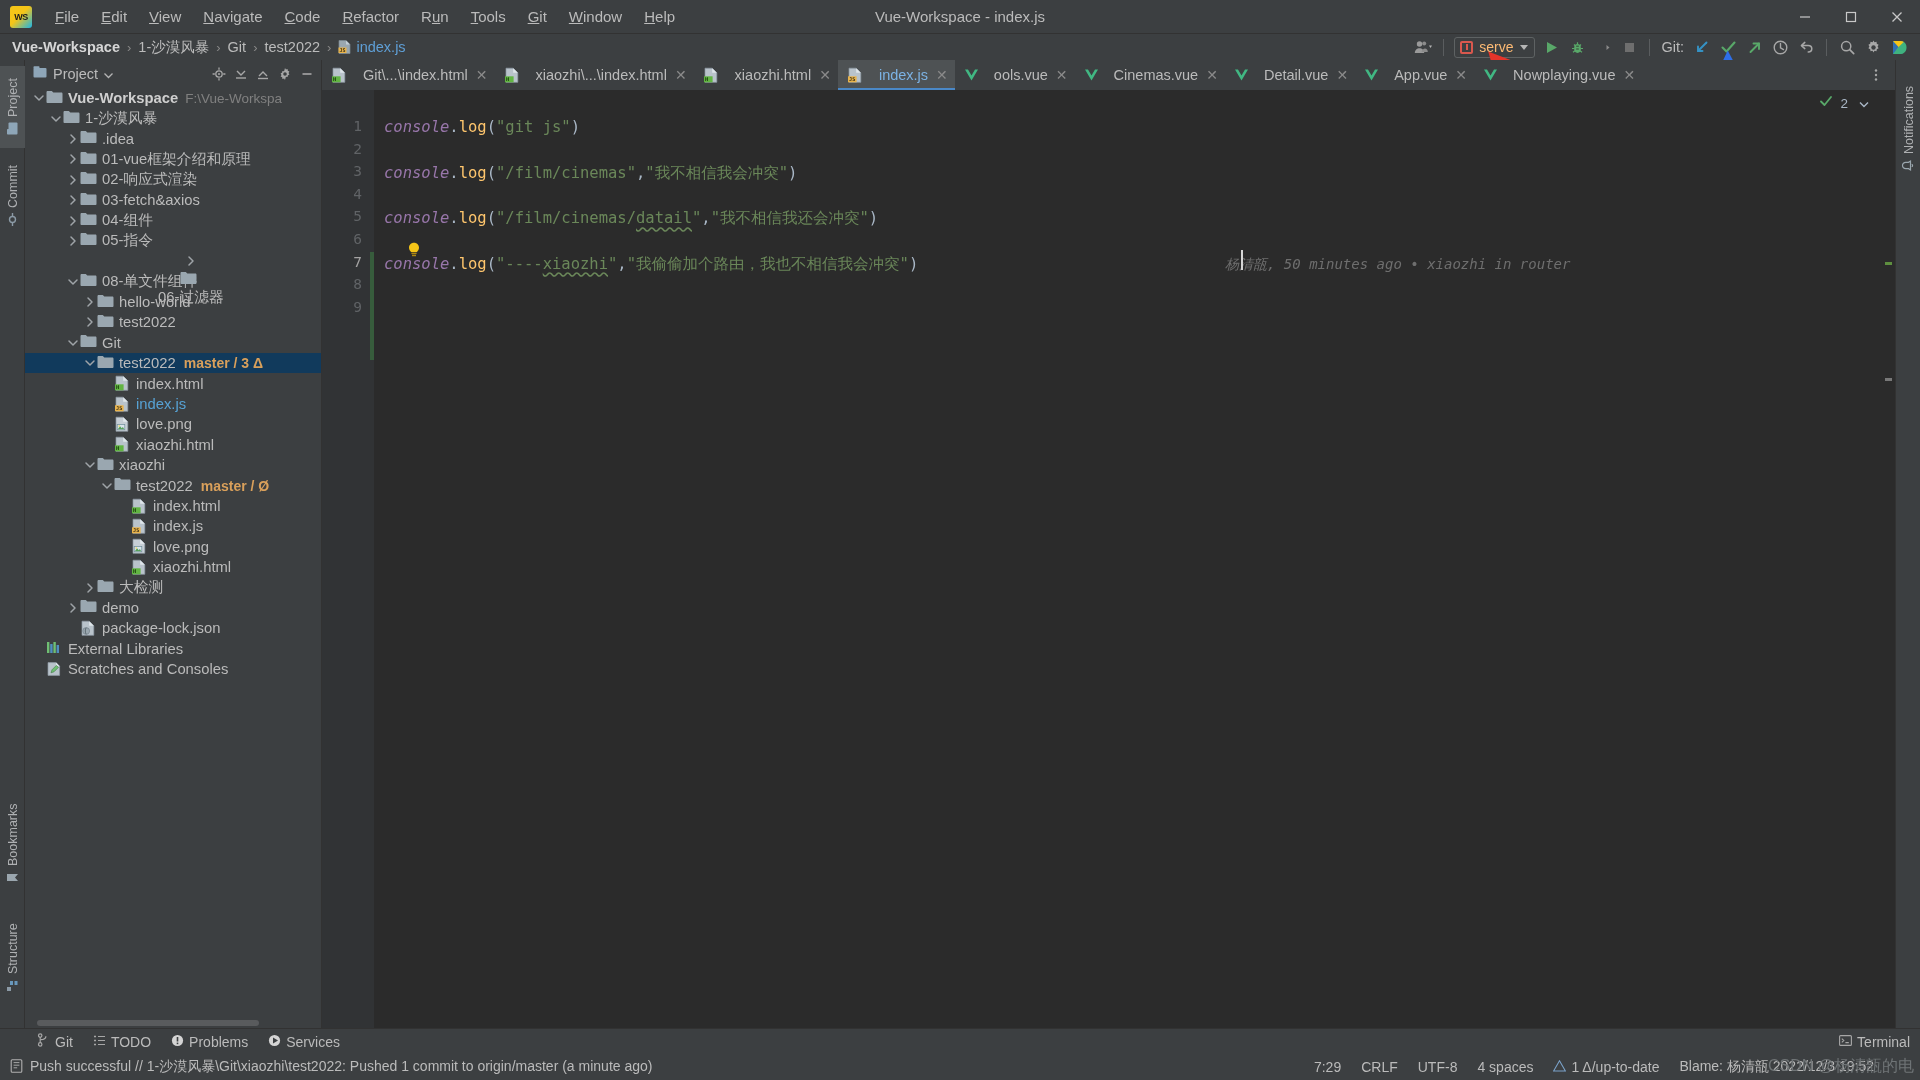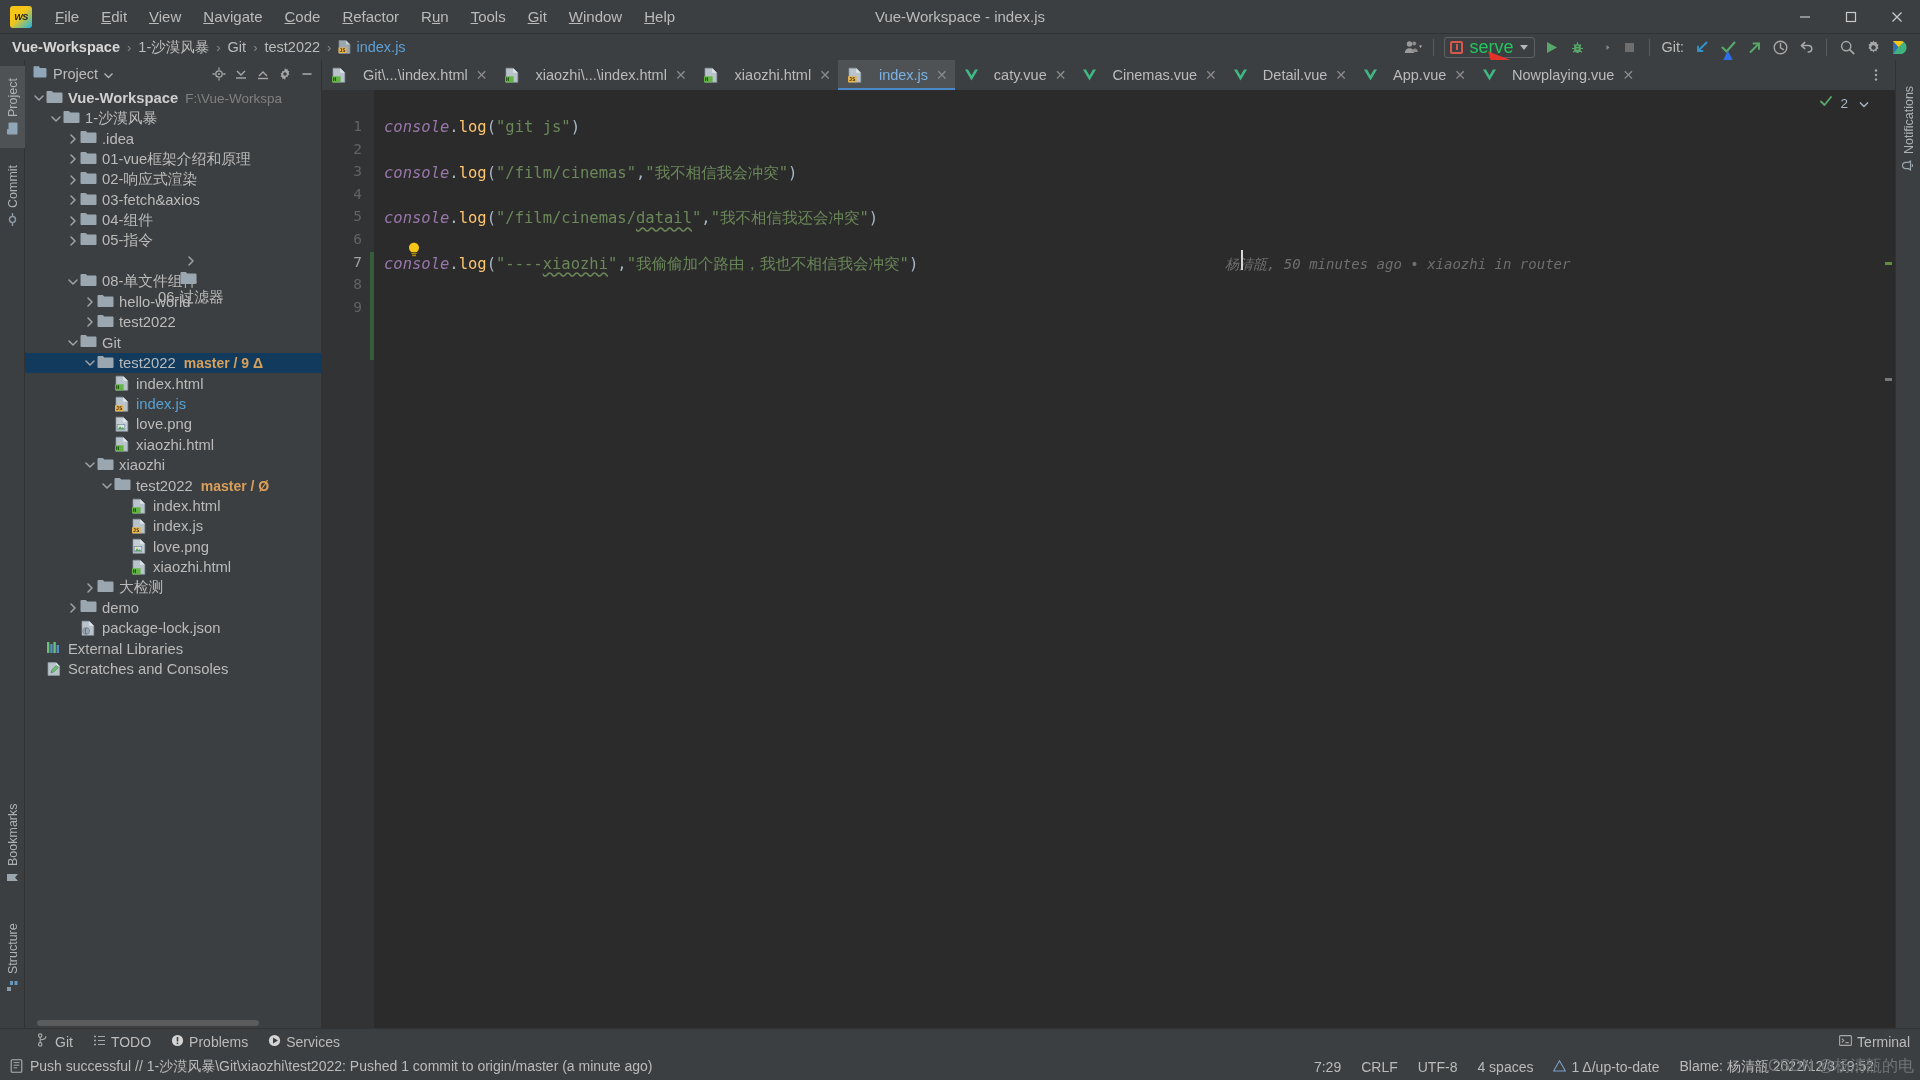--- a/index.html
+++ b/index.html
@@ -28,21 +28,21 @@
     border-bottom: 1px solid #323232;
   }
   .ws-logo {
     width: 22px; height: 22px; margin-left: 10px; margin-right: 12px;
     border-radius: 3px;
     background: linear-gradient(135deg,#f5c518 0%,#f5c518 45%,#1ab6e8 100%);
     display: flex; align-items: center; justify-content: center;
     font-size: 9px; font-weight: bold; color: #1d1d1d;
     flex: 0 0 auto;
   }
-  .ws-logo span { letter-spacing: -0.5px; font-style: italic; }
+  .ws-logo span { letter-spacing: -0.5px; }
   .menu-items { display: flex; align-items: center; }
   .menu-item {
     padding: 4px 11px; font-size: 15px; color: #bbbbbb; cursor: default;
     white-space: nowrap;
   }
   .menu-item u { text-decoration: underline; }
   .win-title {
     position: absolute; left: 0; right: 0; text-align: center;
     font-size: 15px; color: #bbbbbb; pointer-events: none;
   }
@@ -86,21 +86,21 @@
     padding: 0 6px 0 5px; margin: 0 3px;
   }
   .run-config .cfg-ico {
     width: 13px; height: 13px; border: 2px solid #d9584e;
     border-radius: 2px; margin-right: 6px; position: relative;
   }
   .run-config .cfg-ico::after {
     content: ""; position: absolute; left: 3.5px; top: 1.5px;
     width: 2px; height: 6px; background: #d9584e;
   }
-  .run-config .cfg-name { font-size: 18px; color: #22c55e; }
+  .run-config .cfg-name { font-size: 14px; color: #fdba74; }
   .run-config .cfg-arrow {
     margin-left: 7px; border-left: 4px solid transparent;
     border-right: 4px solid transparent; border-top: 5px solid #b5b5b5;
   }
   .git-label { font-size: 14.5px; color: #bbbbbb; margin: 0 5px 0 4px; }
 
   
   .leftstrip {
     position: absolute; left: 0; top: 60px; bottom: 52px; width: 25px;
     background: #3c3f41; border-right: 1px solid #323232;
@@ -702,21 +702,21 @@
         <div class="tree-row selected" style="padding-left: 57px;">
           <span class="twisty">
             <svg width="10" height="8" viewBox="0 0 10 8">
               <path d="M1 2L5 6L9 2" stroke="#9fa4a8" stroke-width="1.45" fill="none" stroke-linecap="round" stroke-linejoin="round"></path>
             </svg>
           </span>
           <span class="ficon"><svg width="17" height="14" viewBox="0 0 17 14">
               <path d="M0.5 2.2C0.5 1.5 1 1 1.7 1h4.1l1.5 1.6h8c.7 0 1.2.5 1.2 1.2v8.1c0 .7-.5 1.1-1.2 1.1H1.7c-.7 0-1.2-.4-1.2-1.1z" fill="#9aa7b0"></path>
             </svg></span>
           <span class="tlabel">test2022</span>
-          <span class="tgit">master / 9 Δ</span>
+          <span class="tgit">master / 3 Δ</span>
         </div>
         <div class="tree-row" style="padding-left: 74px;">
           <span class="twisty"></span>
           <span class="ficon"><svg width="17" height="17" viewBox="0 0 17 17">
               <path d="M2 1.2h7.2l4.6 4.6v9.5H2z" fill="#b9c3cb" stroke="#8e9aa3" stroke-width="0.7"></path>
               <path d="M9.2 1.2l4.6 4.6H9.2z" fill="#dfe6ea"></path>
               <rect x="1" y="9.3" width="8.6" height="6" fill="#62b543"></rect>
               <text x="2.1" y="14.2" font-size="5.2" font-weight="bold" font-family="DejaVu Sans Mono, monospace" fill="#123405">H</text>
             </svg></span>
           <span class="tlabel">index.html</span>
@@ -923,21 +923,21 @@
           </span>
           <span class="tname">index.js</span>
           <span class="xbtn">✕</span>
         </div>
         <div class="etab">
           <span style="display: flex; align-items: center; flex: 0 0 auto;">
             <svg width="15" height="14" viewBox="0 0 15 14">
               <path d="M1 1.5h3l3.5 6 3.5-6h3L7.5 12.5z" fill="#41b883"></path>
             </svg>
           </span>
-          <span class="tname">caty.vue</span>
+          <span class="tname">ools.vue</span>
           <span class="xbtn">✕</span>
         </div>
         <div class="etab">
           <span style="display: flex; align-items: center; flex: 0 0 auto;">
             <svg width="15" height="14" viewBox="0 0 15 14">
               <path d="M1 1.5h3l3.5 6 3.5-6h3L7.5 12.5z" fill="#41b883"></path>
             </svg>
           </span>
           <span class="tname">Cinemas.vue</span>
           <span class="xbtn">✕</span>

